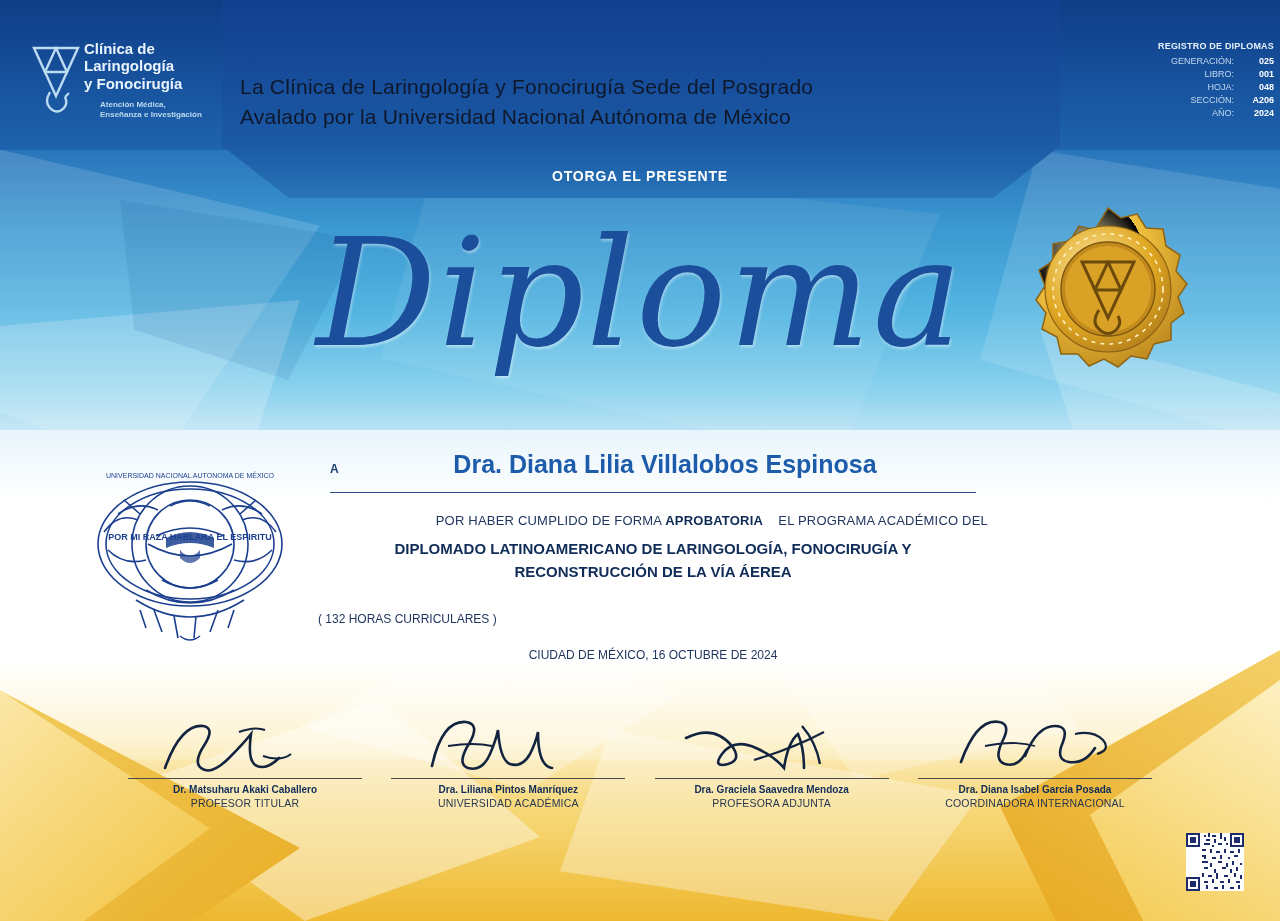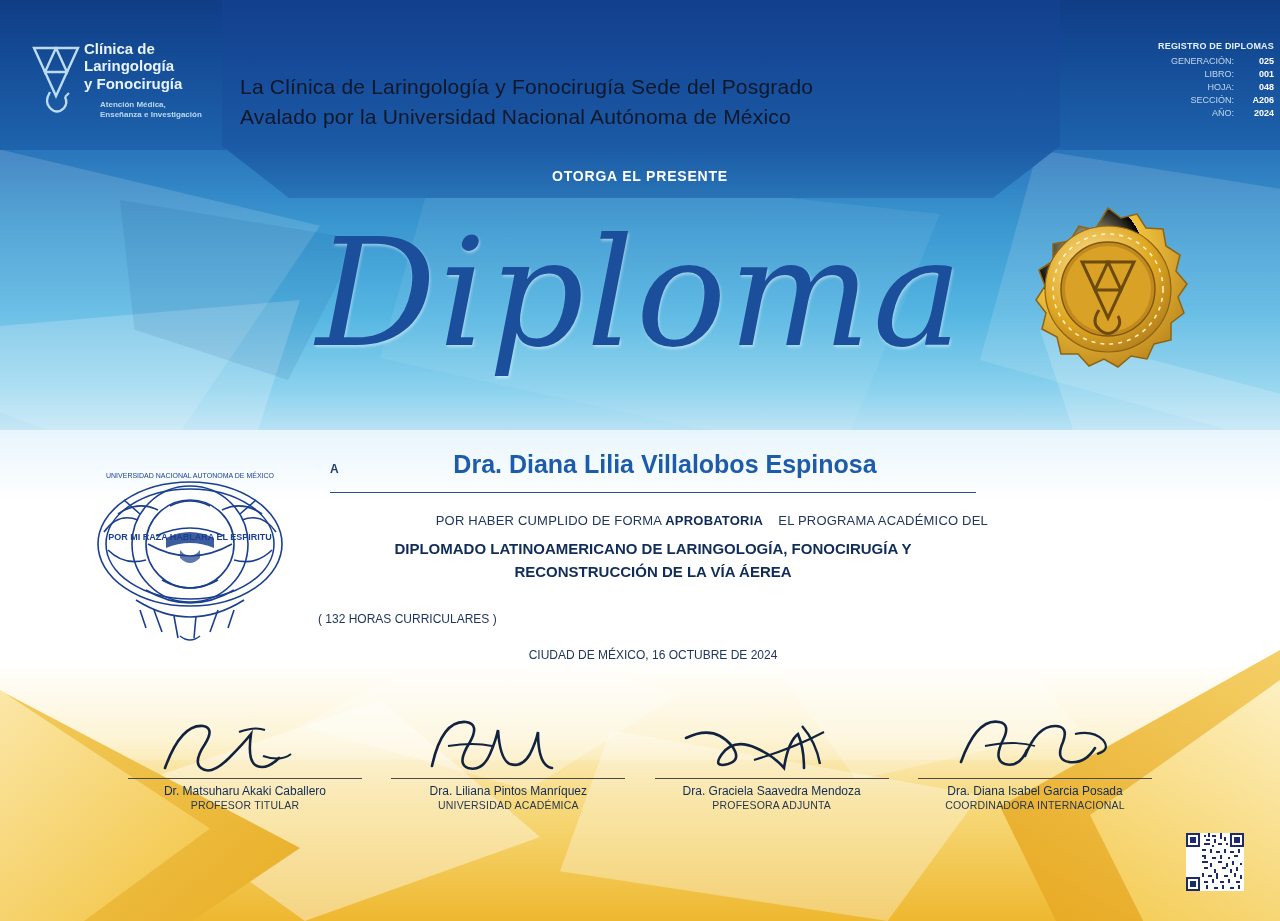--- a/index.html
+++ b/index.html
@@ -310,22 +310,22 @@
   .sig .scribble {
     height: 66px;
     display: block;
     margin: 0 auto;
   }
   .sig .rule {
     border-bottom: 1px solid #4a4a4a;
     margin: 0 8px 5px 8px;
   }
   .sig .nm {
-    font-size: 12px;
-    font-weight: normal;
+    font-size: 10px;
+    font-weight: bold;
     color: #102c58;
     line-height: 1.25;
   }
   .sig .rl {
     font-size: 10.5px;
     color: #28374f;
     letter-spacing: .2px;
   }
 
   

